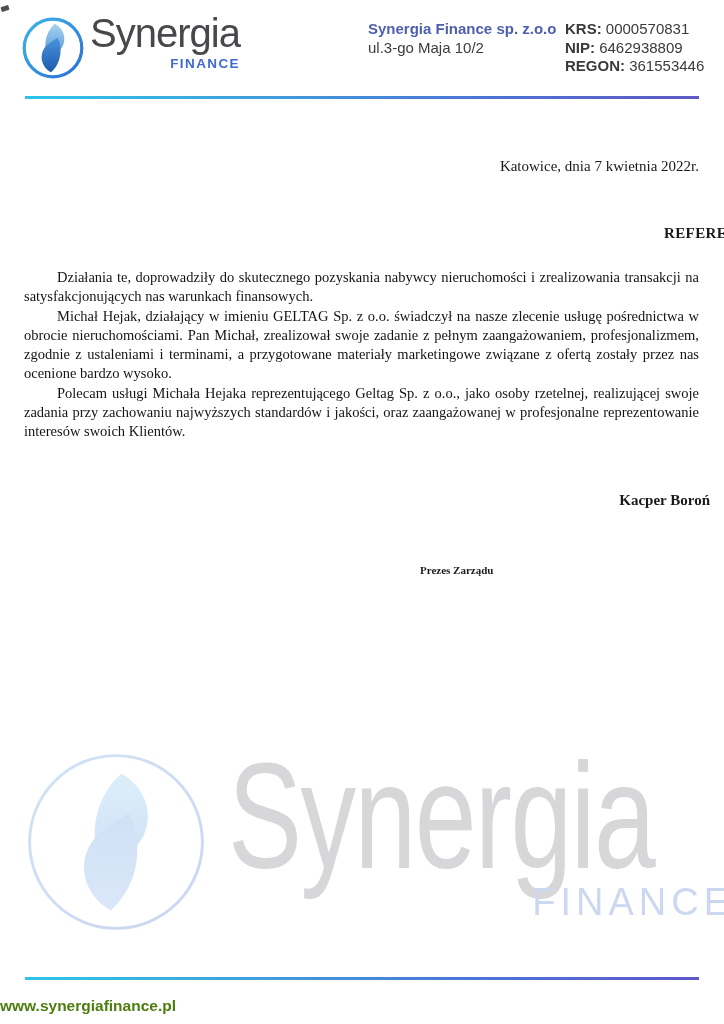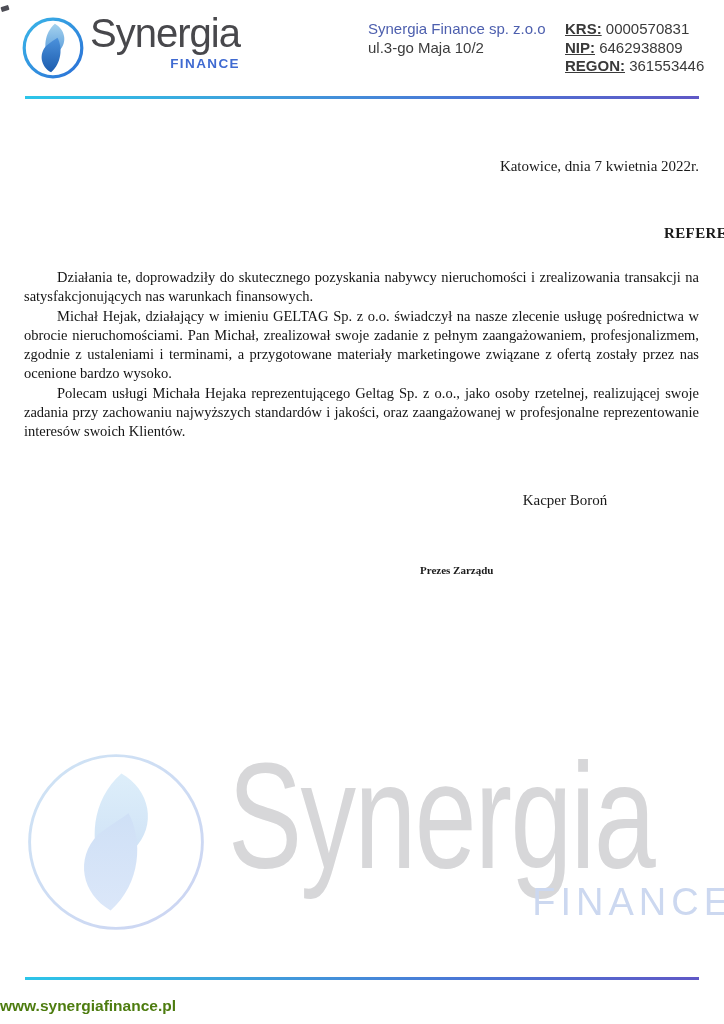--- a/index.html
+++ b/index.html
@@ -10,37 +10,37 @@
   
   .artifact-mark{position:absolute;left:1px;top:6px;width:8px;height:5px;
     background:#3b3b44;transform:rotate(-18deg);border-radius:1px;opacity:.9;}
   .logo{position:absolute;left:21px;top:16px;width:64px;height:64px;}
   .wordmark{position:absolute;left:90px;top:13px;width:150px;font-family:"Liberation Sans",sans-serif;}
   .wordmark-name{font-size:40px;line-height:1;color:#48484c;letter-spacing:-1px;}
   .wordmark-sub{text-align:right;font-size:13.5px;font-weight:bold;color:#3f6ad1;
     letter-spacing:1.4px;margin-top:3px;}
   .company-block{position:absolute;left:368px;top:20px;
     font-family:"Liberation Sans",sans-serif;font-size:15px;line-height:18.5px;color:#3c3c3c;}
-  .company-name{color:#4d5fae;font-weight:normal;}
+  .company-name{color:#4d5fae;font-weight:bold;}
   .registry-block{position:absolute;left:565px;top:20px;
     font-family:"Liberation Sans",sans-serif;font-size:15px;line-height:18.5px;color:#3a3a3a;}
-  .reg-label{font-weight:bold;text-decoration:underline;}
+  .reg-label{font-weight:bold;}
   .divider{position:absolute;left:25px;width:674px;height:2.5px;
     background:linear-gradient(90deg,#2cc5e9 0%,#3da4dd 30%,#4a77d6 65%,#5f58c6 100%);}
   .divider-top{top:96px;}
   .divider-bottom{top:977px;}
   
   .dateline{position:absolute;top:158px;right:69px;font-size:15px;}
   .letter-title{position:absolute;top:225px;left:0;width:100%;text-align:right;
     font-weight:bold;font-size:15px;letter-spacing:.4px;}
   .body-text{position:absolute;top:268px;left:24px;width:675px;
     font-size:14.5px;line-height:19.3px;text-align:justify;color:#141414;}
   .body-text p{margin:0;text-indent:33px;}
-  .sig-name{position:absolute;top:492px;left:420px;width:290px;text-align:center;
-    font-weight:normal;font-size:15px;}
+  .sig-name{position:absolute;top:492px;left:420px;width:290px;text-align:right;
+    font-weight:bold;font-size:15px;}
   .sig-title{position:absolute;top:564px;left:420px;width:290px;text-align:left;
     font-weight:bold;font-size:11px;}
   
   .wm-logo{position:absolute;left:26px;top:752px;width:180px;height:180px;}
   .wm-name{position:absolute;left:228px;top:741px;font-family:"Liberation Sans",sans-serif;
     font-size:150px;line-height:1;color:#d7d7d9;letter-spacing:-2px;
     transform:scaleX(.74);transform-origin:left top;white-space:nowrap;}
   .wm-sub{position:absolute;top:881px;right:34px;font-family:"Liberation Sans",sans-serif;
     font-size:38px;line-height:1.15;color:#ccd8f0;letter-spacing:5px;}
   

